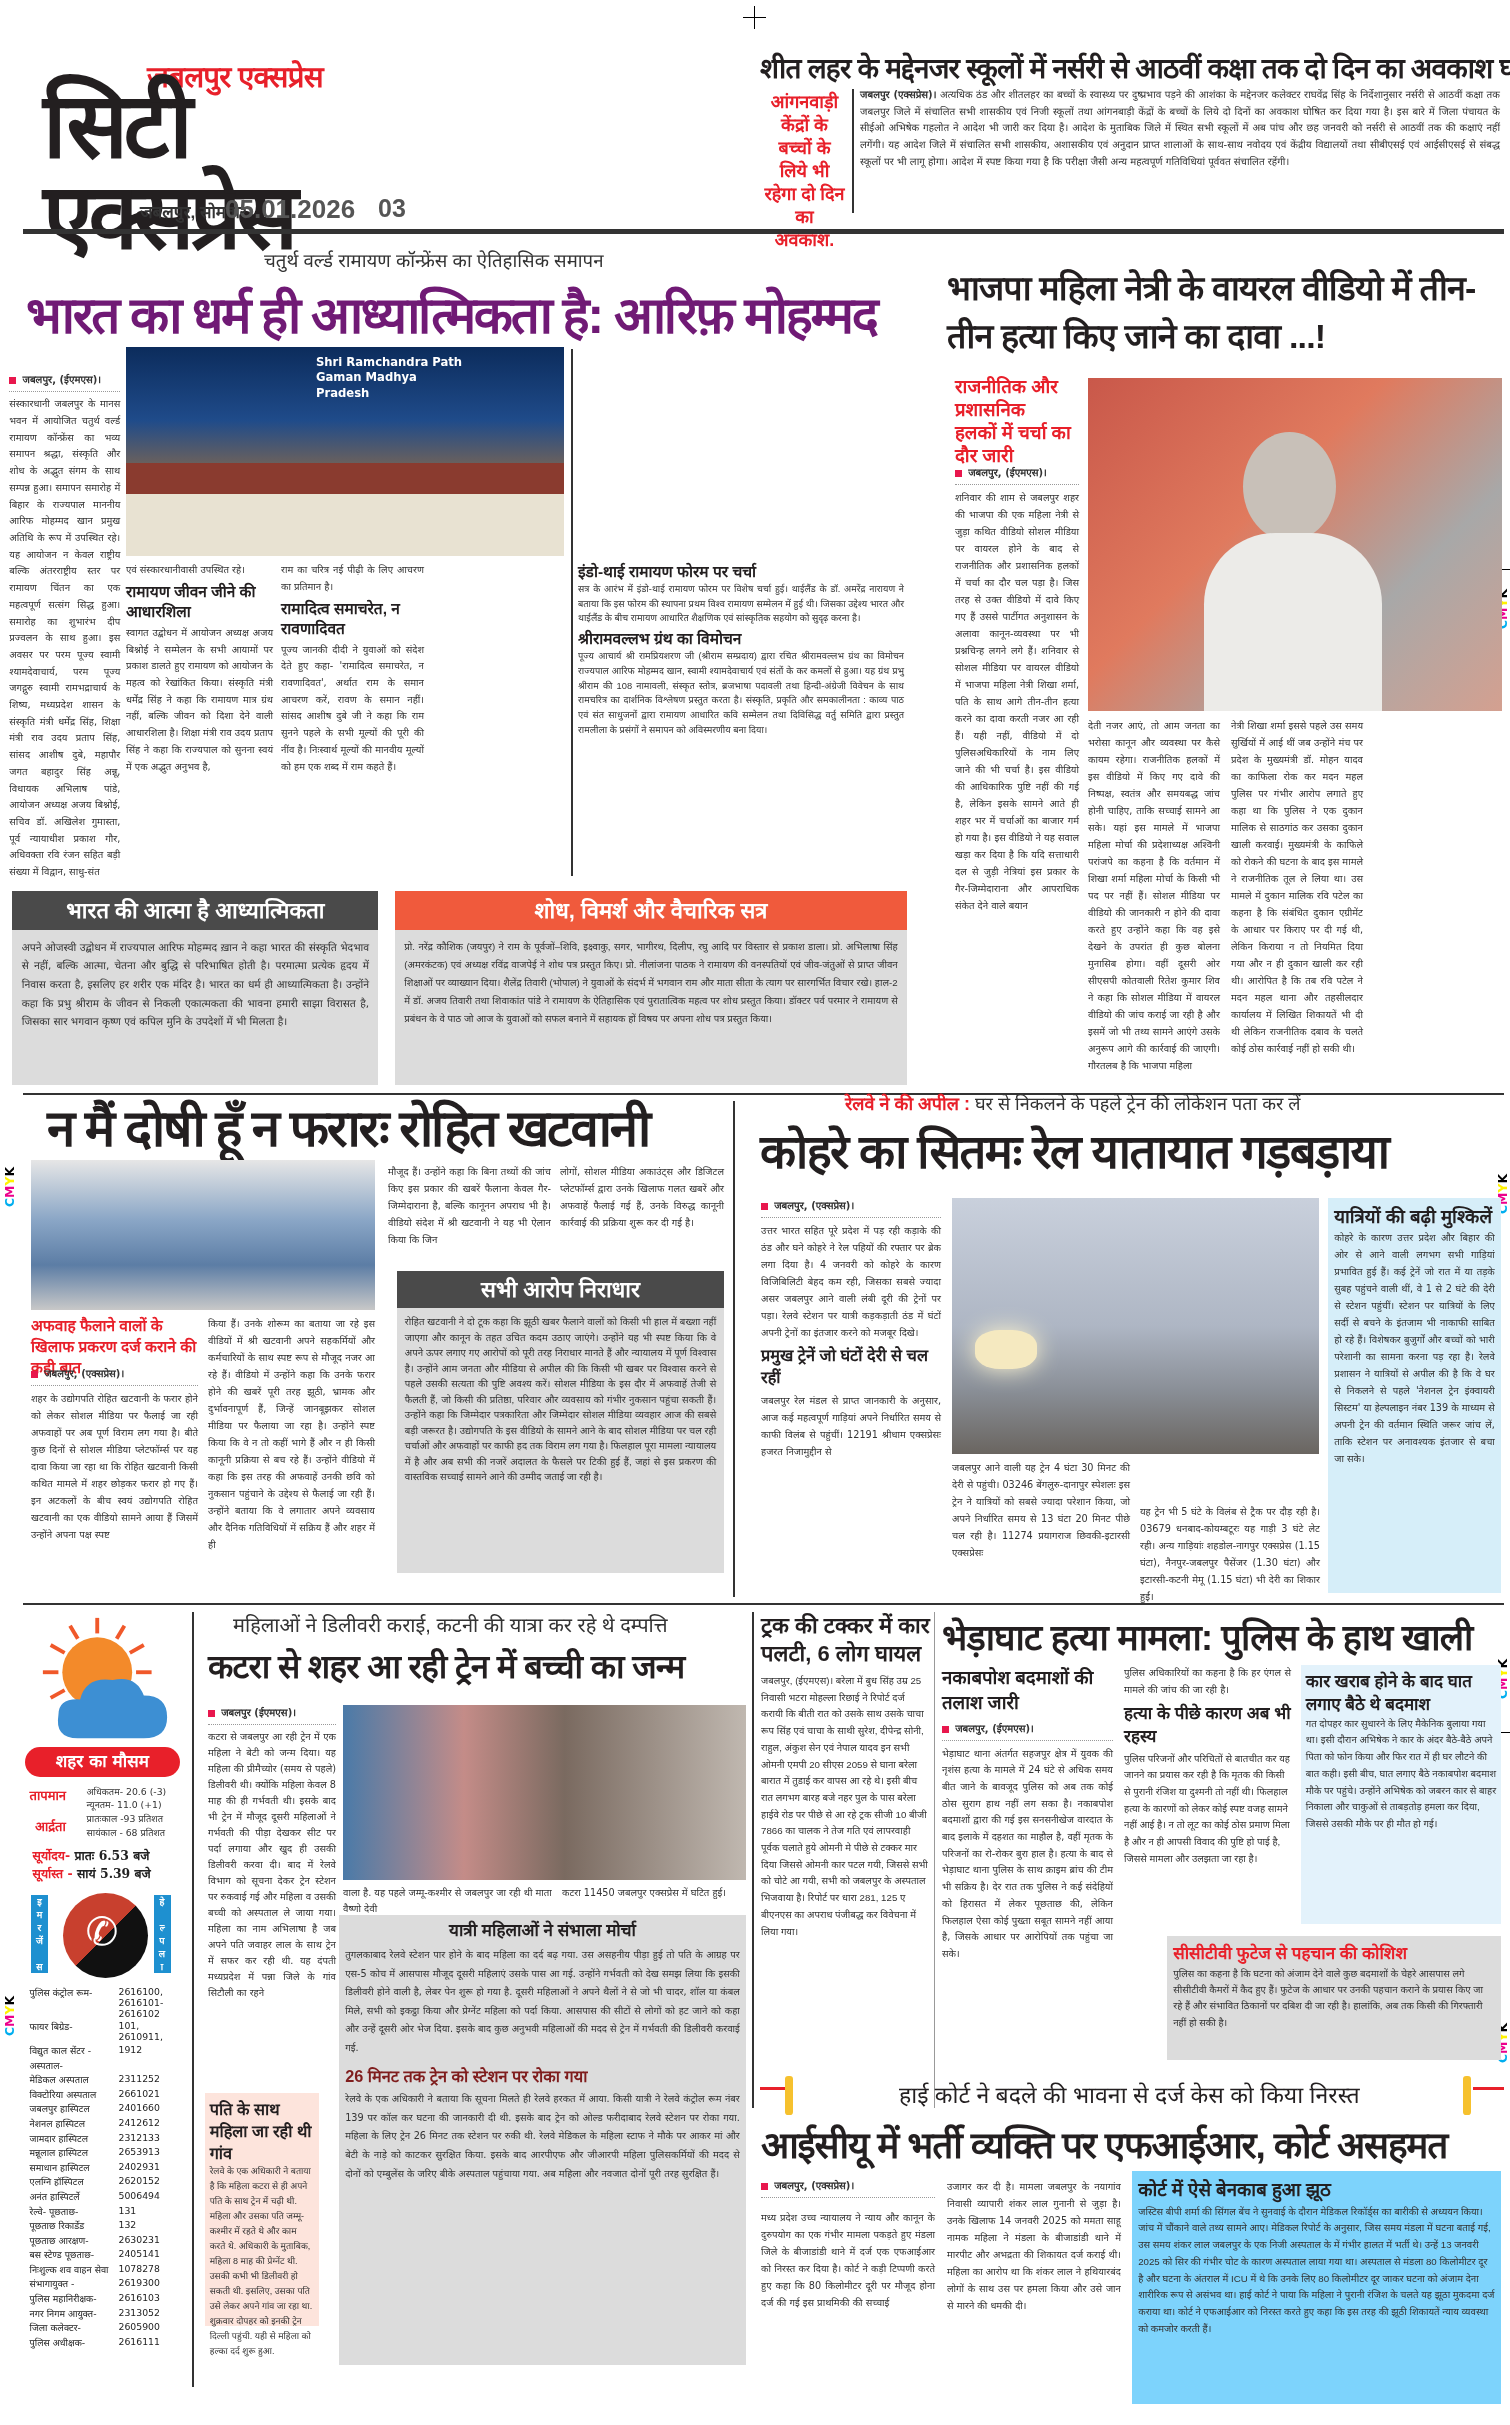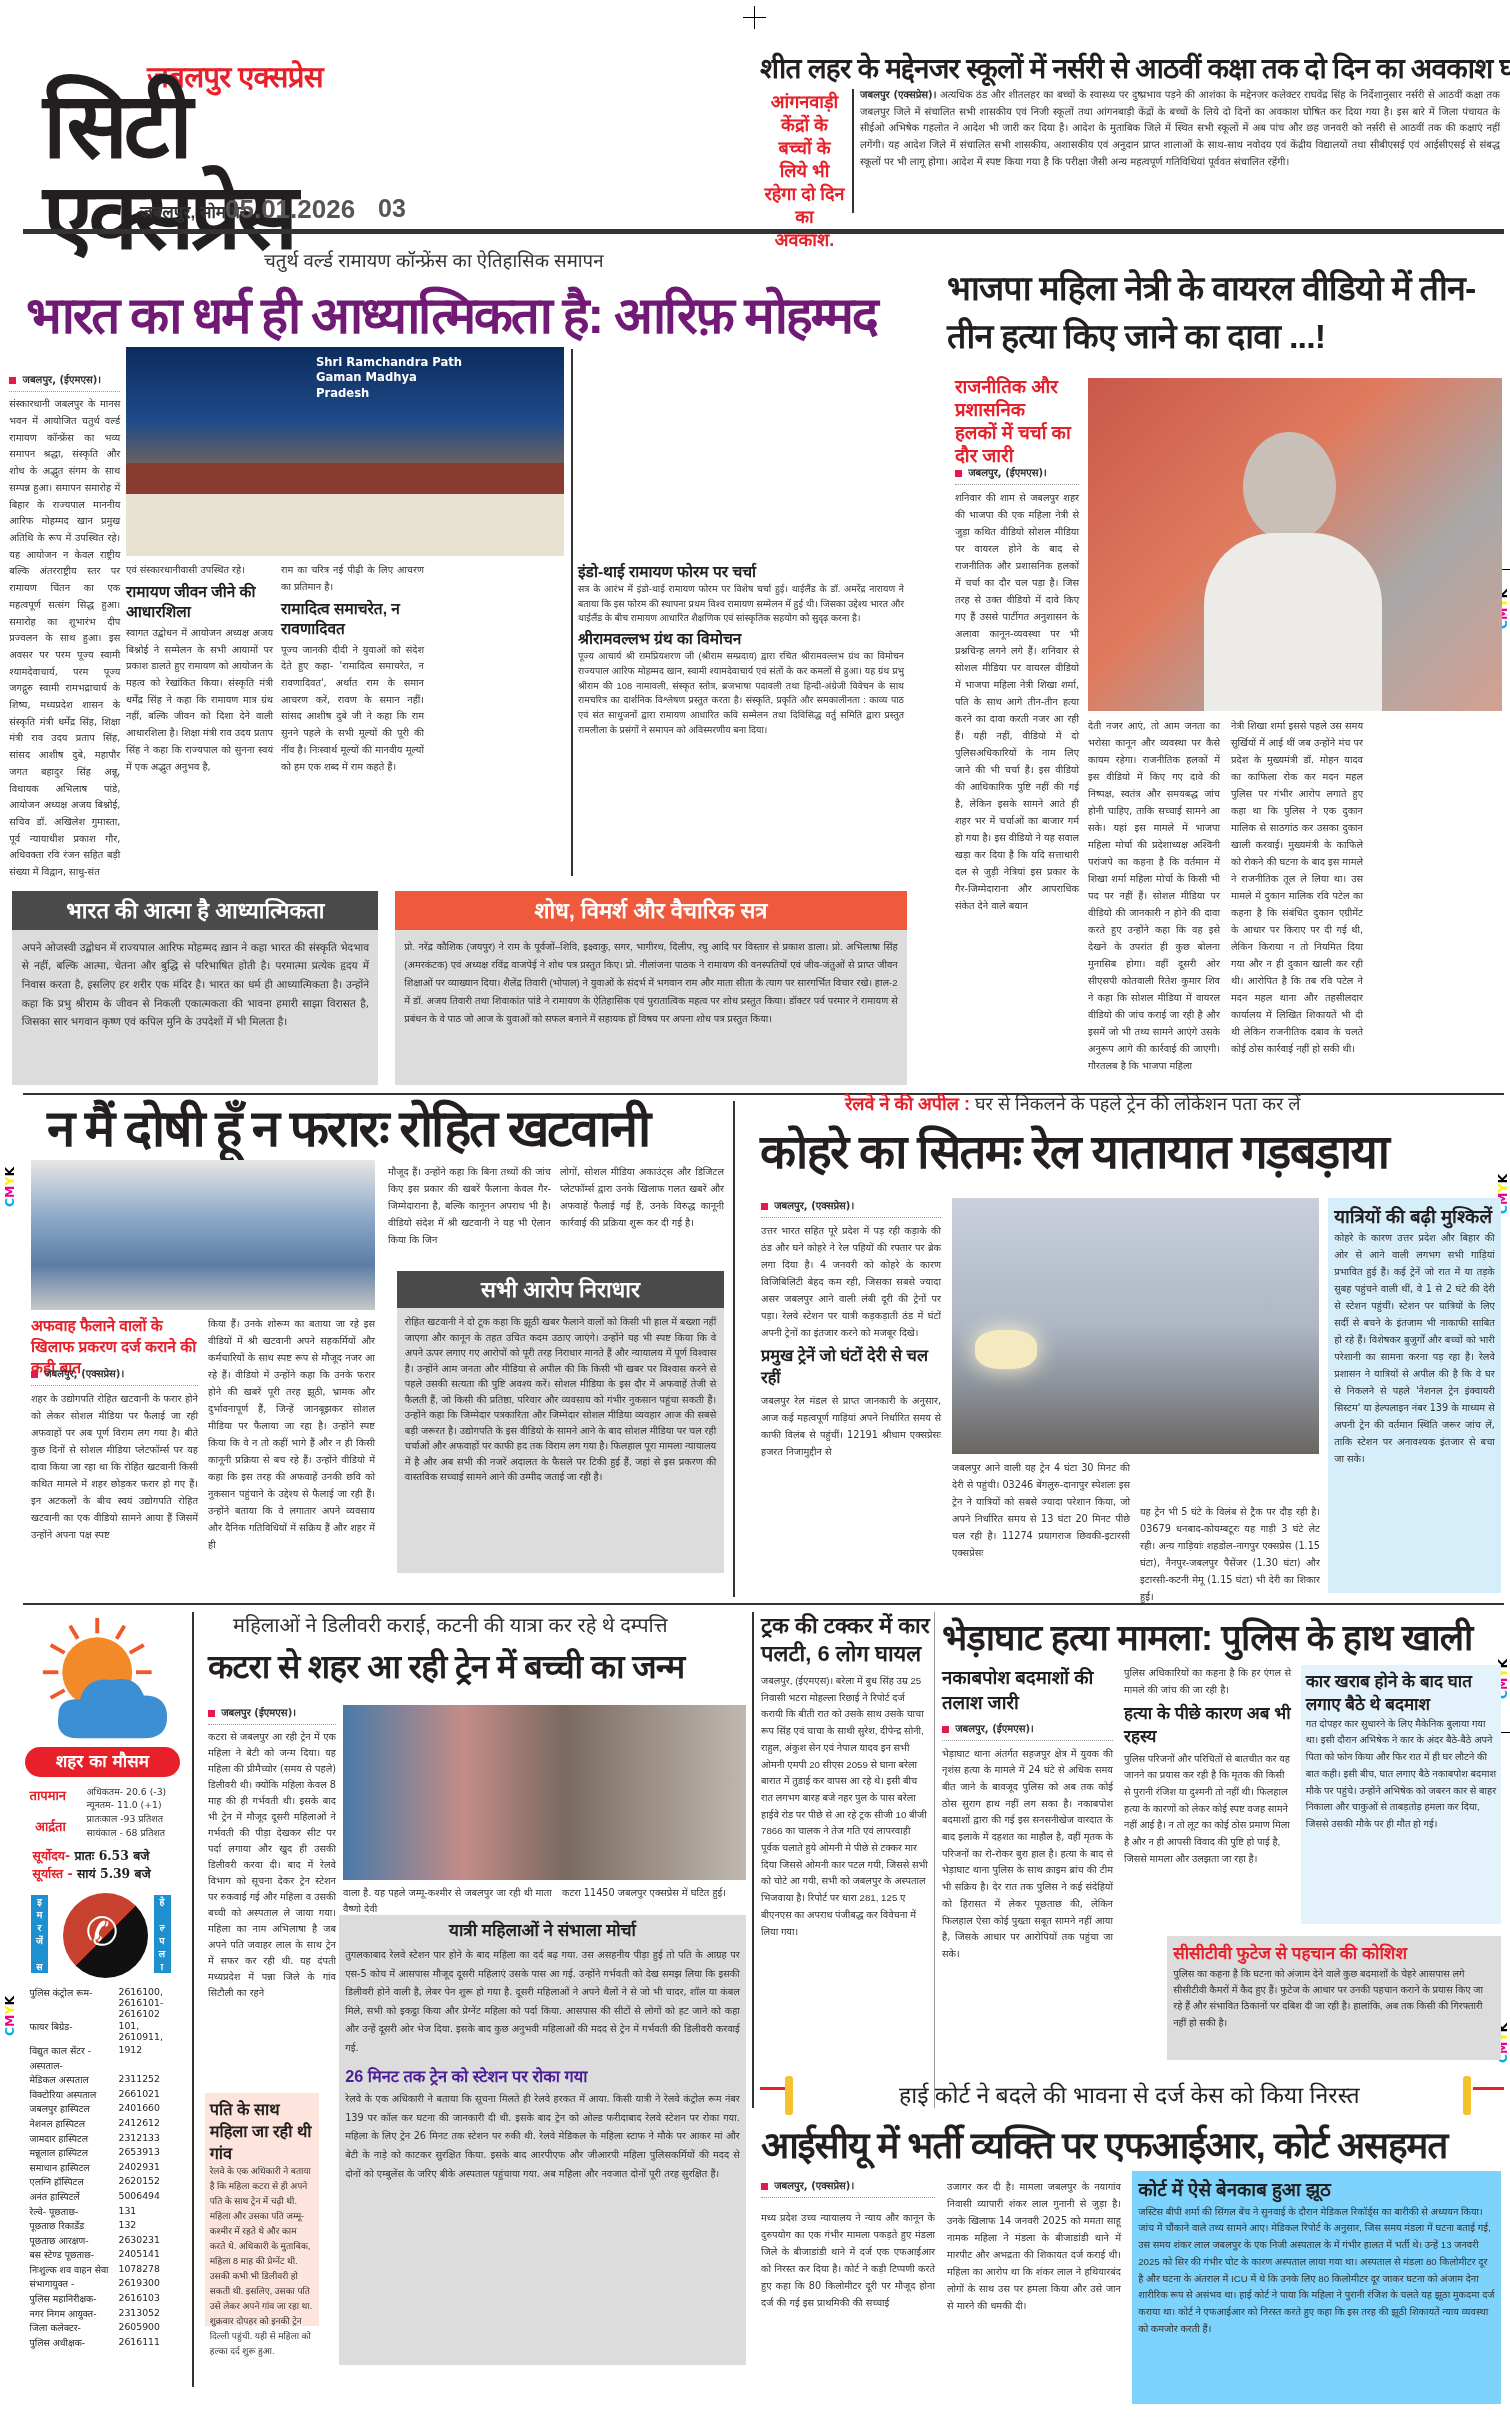--- a/index.html
+++ b/index.html
@@ -299,21 +299,21 @@
 <div class="abs" style="left:343px;top:1705px;width:403px;height:175px;background:linear-gradient(90deg,#4a7aa8 0%,#c48c88 30%,#7a6a60 55%,#c0b8b0 100%)"></div>
 <div class="abs" style="left:343px;top:1885px;width:213px;font-size:9.7px;line-height:15.5px;color:#333">वाला है. यह पहले जम्मू-कश्मीर से जबलपुर जा रही थी माता वैष्णो देवी</div>
 <div class="abs" style="left:562px;top:1885px;width:184px;font-size:9.7px;line-height:15.5px;color:#333">कटरा 11450 जबलपुर एक्सप्रेस में घटित हुई।</div>
 <div class="abs" style="left:205px;top:2093px;width:114px;height:233px;background:#fde4dc;padding:4.7px">
   <div class="cond" style="font-size:16.3px;font-weight:bold;color:#231f20;line-height:22px">पति के साथ महिला जा रही थी गांव</div>
   <p class="body cond" style="font-size:9px;line-height:15px;text-align:left">रेलवे के एक अधिकारी ने बताया है कि महिला कटरा से ही अपने पति के साथ ट्रेन में चढ़ी थी. महिला और उसका पति जम्मू-कश्मीर में रहते थे और काम करते थे. अधिकारी के मुताबिक, महिला 8 माह की प्रेग्नेंट थी. उसकी कभी भी डिलीवरी हो सकती थी. इसलिए, उसका पति उसे लेकर अपने गांव जा रहा था. शुक्रवार दोपहर को इनकी ट्रेन दिल्ली पहुंची. यही से महिला को हल्का दर्द शुरू हुआ.</p>
 </div>
 <div class="abs" style="left:339px;top:1915px;width:407px;height:450px;background:#dcdcdc;padding:0 6.2px">
   <div class="cond" style="font-size:17px;font-weight:bold;color:#231f20;text-align:center;line-height:31px">यात्री महिलाओं ने संभाला मोर्चा</div>
   <p class="body" style="font-size:9.7px;line-height:18.6px">तुगलकाबाद रेलवे स्टेशन पार होने के बाद महिला का दर्द बढ़ गया. उस असहनीय पीड़ा हुई तो पति के आग्रह पर एस-5 कोच में आसपास मौजूद दूसरी महिलाएं उसके पास आ गई. उन्होंने गर्भवती को देख समझ लिया कि इसकी डिलीवरी होने वाली है, लेबर पेन शुरू हो गया है. दूसरी महिलाओं ने अपने थैलों ने से जो भी चादर, शॉल या कंबल मिले, सभी को इकट्ठा किया और प्रेग्नेंट महिला को पर्दा किया. आसपास की सीटों से लोगों को हट जाने को कहा और उन्हें दूसरी ओर भेज दिया. इसके बाद कुछ अनुभवी महिलाओं की मदद से ट्रेन में गर्भवती की डिलीवरी करवाई गई.</p>
-  <div class="cond" style="font-size:16.3px;font-weight:bold;color:#4c1d95;line-height:28px;margin-top:4.7px">26 मिनट तक ट्रेन को स्टेशन पर रोका गया</div>
+  <div class="cond" style="font-size:16.3px;font-weight:bold;color:#7f1d1d;line-height:28px;margin-top:4.7px">26 मिनट तक ट्रेन को स्टेशन पर रोका गया</div>
   <p class="body" style="font-size:9.7px;line-height:18.6px">रेलवे के एक अधिकारी ने बताया कि सूचना मिलते ही रेलवे हरकत में आया. किसी यात्री ने रेलवे कंट्रोल रूम नंबर 139 पर कॉल कर घटना की जानकारी दी थी. इसके बाद ट्रेन को ओल्ड फरीदाबाद रेलवे स्टेशन पर रोका गया. महिला के लिए ट्रेन 26 मिनट तक स्टेशन पर रुकी थी. रेलवे मेडिकल के महिला स्टाफ ने मौके पर आकर मां और बेटी के नाड़े को काटकर सुरक्षित किया. इसके बाद आरपीएफ और जीआरपी महिला पुलिसकर्मियों की मदद से दोनों को एम्बुलेंस के जरिए बीके अस्पताल पहुंचाया गया. अब महिला और नवजात दोनों पूरी तरह सुरक्षित हैं।</p>
 </div>
 <div class="abs" style="left:752px;top:1612px;width:1.6px;height:496px;background:#333"></div>
 
 <div class="abs cond" style="left:761px;top:1612px;width:171px;font-size:22px;font-weight:bold;color:#231f20;line-height:28px">ट्रक की टक्कर में कार पलटी, 6 लोग घायल</div>
 <p class="abs body cond" style="left:761px;top:1673px;width:167px;font-size:9.7px;line-height:16.7px;text-align:left">जबलपुर, (ईएमएस)। बरेला में बुध सिंह उम्र 25 निवासी भटरा मोहल्ला रिछाई ने रिपोर्ट दर्ज करायी कि बीती रात को उसके साथ उसके चाचा रूप सिंह एवं चाचा के साथी सुरेश, दीपेन्द्र सोनी, राहुल, अंकुश सेन एवं नेपाल यादव इन सभी ओमनी एमपी 20 सीएस 2059 से घाना बरेला बारात में तुडाई कर वापस आ रहे थे। इसी बीच रात लगभग बारह बजे नहर पुल के पास बरेला हाईवे रोड पर पीछे से आ रहे ट्रक सीजी 10 बीजी 7866 का चालक ने तेज गति एवं लापरवाही पूर्वक चलाते हुये ओमनी मे पीछे से टक्कर मार दिया जिससे ओमनी कार पटल गयी, जिससे सभी को चोटे आ गयी, सभी को जबलपुर के अस्पताल भिजवाया है। रिपोर्ट पर धारा 281, 125 ए बीएनएस का अपराध पंजीबद्ध कर विवेचना में लिया गया।</p>
 <div class="abs" style="left:934px;top:1612px;width:0.8px;height:496px;background:#999"></div>
 
 <div class="abs cond" style="left:942px;top:1612px;font-size:36px;font-weight:bold;color:#231f20;letter-spacing:-0.8px;white-space:nowrap">भेड़ाघाट हत्या मामला: पुलिस के हाथ खाली</div>
 <div class="col" style="left:942px;top:1665px;width:171px">

